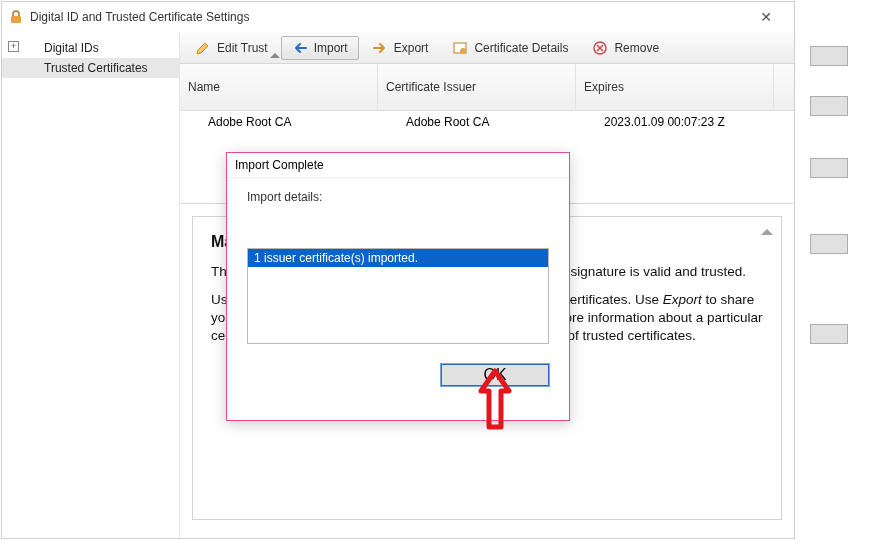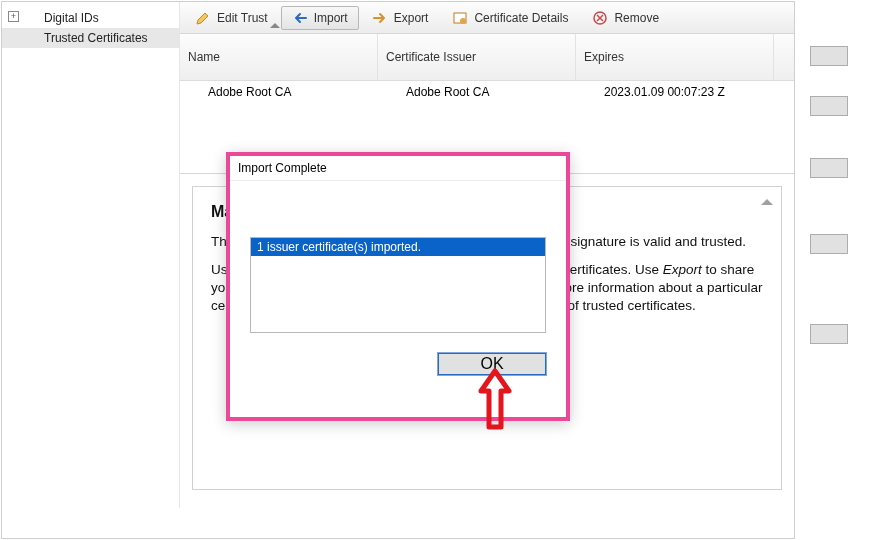--- a/index.html
+++ b/index.html
@@ -40,21 +40,21 @@
   .col-exp { width: 198px; }
   .table-space { height: 70px; }
 
   .desc-panel { margin: 12px; border: 1px solid #d2d2d2; padding: 14px 18px; font-family: Georgia, 'Times New Roman', serif; font-size: 13.5px; line-height: 1.35; color: #111; position: relative; height: 304px; }
   .desc-panel h2 { font-family: Georgia, serif; font-size: 16px; font-weight: bold; margin-bottom: 10px; }
   .desc-panel p { margin-bottom: 10px; }
   .desc-panel i { font-style: italic; }
   .scroll-caret { position: absolute; right: 8px; top: 12px; width: 0; height: 0; border-left: 6px solid transparent; border-right: 6px solid transparent; border-bottom: 6px solid #a0a0a0; }
 
   
-  .modal { position: absolute; left: 226px; top: 152px; width: 344px; height: 269px; background: #fff; border: 4px solid #ec4899; box-shadow: 0 3px 14px rgba(0,0,0,.2); }
+  .modal { position: absolute; left: 226px; top: 152px; width: 344px; height: 269px; background: #fff; border: 1px solid #ec4899; box-shadow: 0 3px 14px rgba(0,0,0,.2); }
   .modal-title { font-size: 12px; padding: 5px 8px; border-bottom: 1px solid #eee; }
   .modal-body { padding: 12px 20px 8px; }
   .modal-label { font-size: 12px; margin-bottom: 6px; display: block; color: #333; }
   .details-box { border: 1px solid #b8b8b8; height: 96px; background: #fff; margin-top: 44px; }
   .details-row { background: #0a63c9; color: #fff; font-size: 12px; padding: 2px 6px; }
   .modal-footer { display: flex; justify-content: flex-end; padding: 12px 20px; }
   .ok-btn { width: 108px; height: 22px; font-size: 16px; background: #e1e1e1; border: 1px solid #2a6bbf; outline: 1px solid #7aa8dd; }
 
   
   .annot-arrow { position: absolute; left: 475px; top: 365px; pointer-events: none; }
@@ -62,20 +62,32 @@
 </head>
 <body>
 
 <div class="bg-btn" style="top:46px"></div>
 <div class="bg-btn" style="top:96px"></div>
 <div class="bg-btn" style="top:158px"></div>
 <div class="bg-btn" style="top:234px"></div>
 <div class="bg-btn" style="top:324px"></div>
 
 <div class="settings-window">
+  <div class="titlebar">
+    <span class="lock-icon">
+      <svg viewBox="0 0 16 16">
+          <rect x="3" y="7" width="10" height="7" rx="1" fill="#e6a23c"></rect>
+          <path d="M5 7V5a3 3 0 016 0v2" stroke="#b07420" stroke-width="1.5" fill="none"></path>
+        </svg>
+    </span>
+    <span class="title">Digital ID and Trusted Certificate Settings</span>
+    <div class="close-btn">
+        <span>✕</span>
+      </div>
+  </div>
 
   <div class="window-body">
     <div class="sidebar">
       <div class="tree-item root">
         <span class="tree-expander">+</span>
         <span>Digital IDs</span>
       </div>
       <div class="tree-item selected" style="padding-left:42px">
         <span>Trusted Certificates</span>
       </div>
@@ -154,20 +166,21 @@
           <span>Use </span><i>Edit</i>… <span>th a particular certificate is allowed</span>… <span>of trusted certificates. Use </span><i>Export</i><span> to share your certificate with others. Use </span><i>Certificate Details</i><span> to see more information about a particular certificate. Use </span><i>Remove</i><span> to delete a certificate from your list of trusted certificates.</span>
         </p>
       </div>
     </div>
   </div>
 </div>
 
 <div class="modal">
   <div class="modal-title">Import Complete</div>
   <div class="modal-body">
+    <span class="modal-label">Import details:</span>
     <div class="details-box">
       <div class="details-row">1 issuer certificate(s) imported.</div>
     </div>
   </div>
   <div class="modal-footer">
     <button class="ok-btn">OK</button>
   </div>
 </div>
 
 <svg class="annot-arrow" width="40" height="72">

